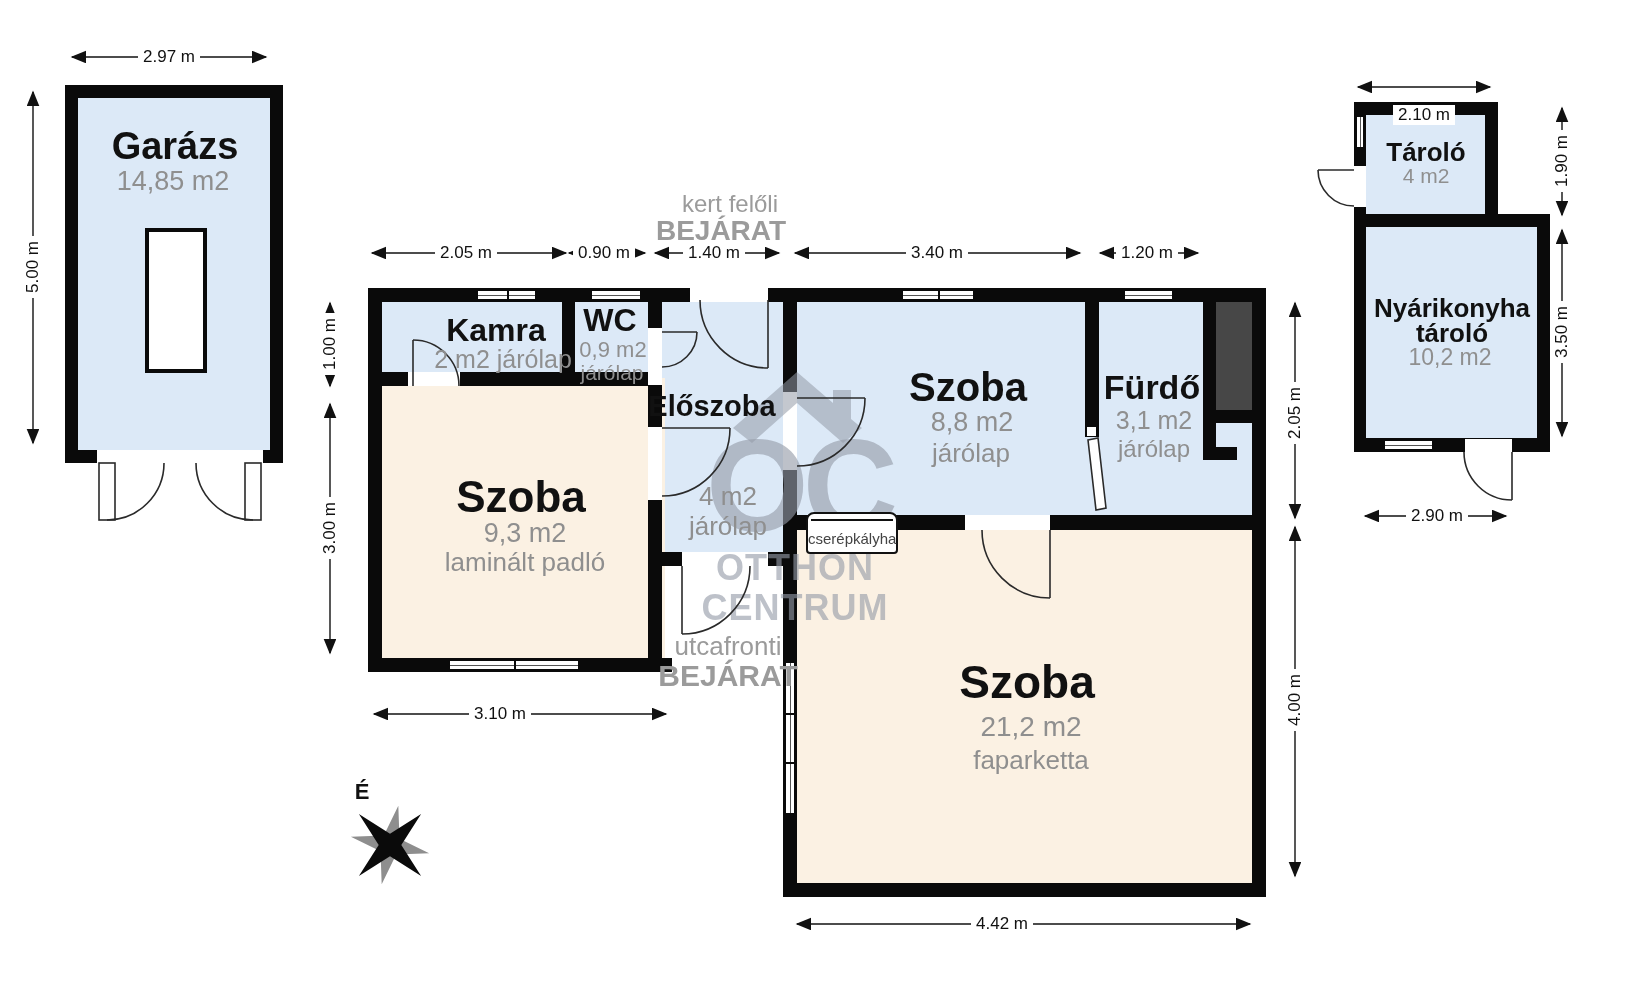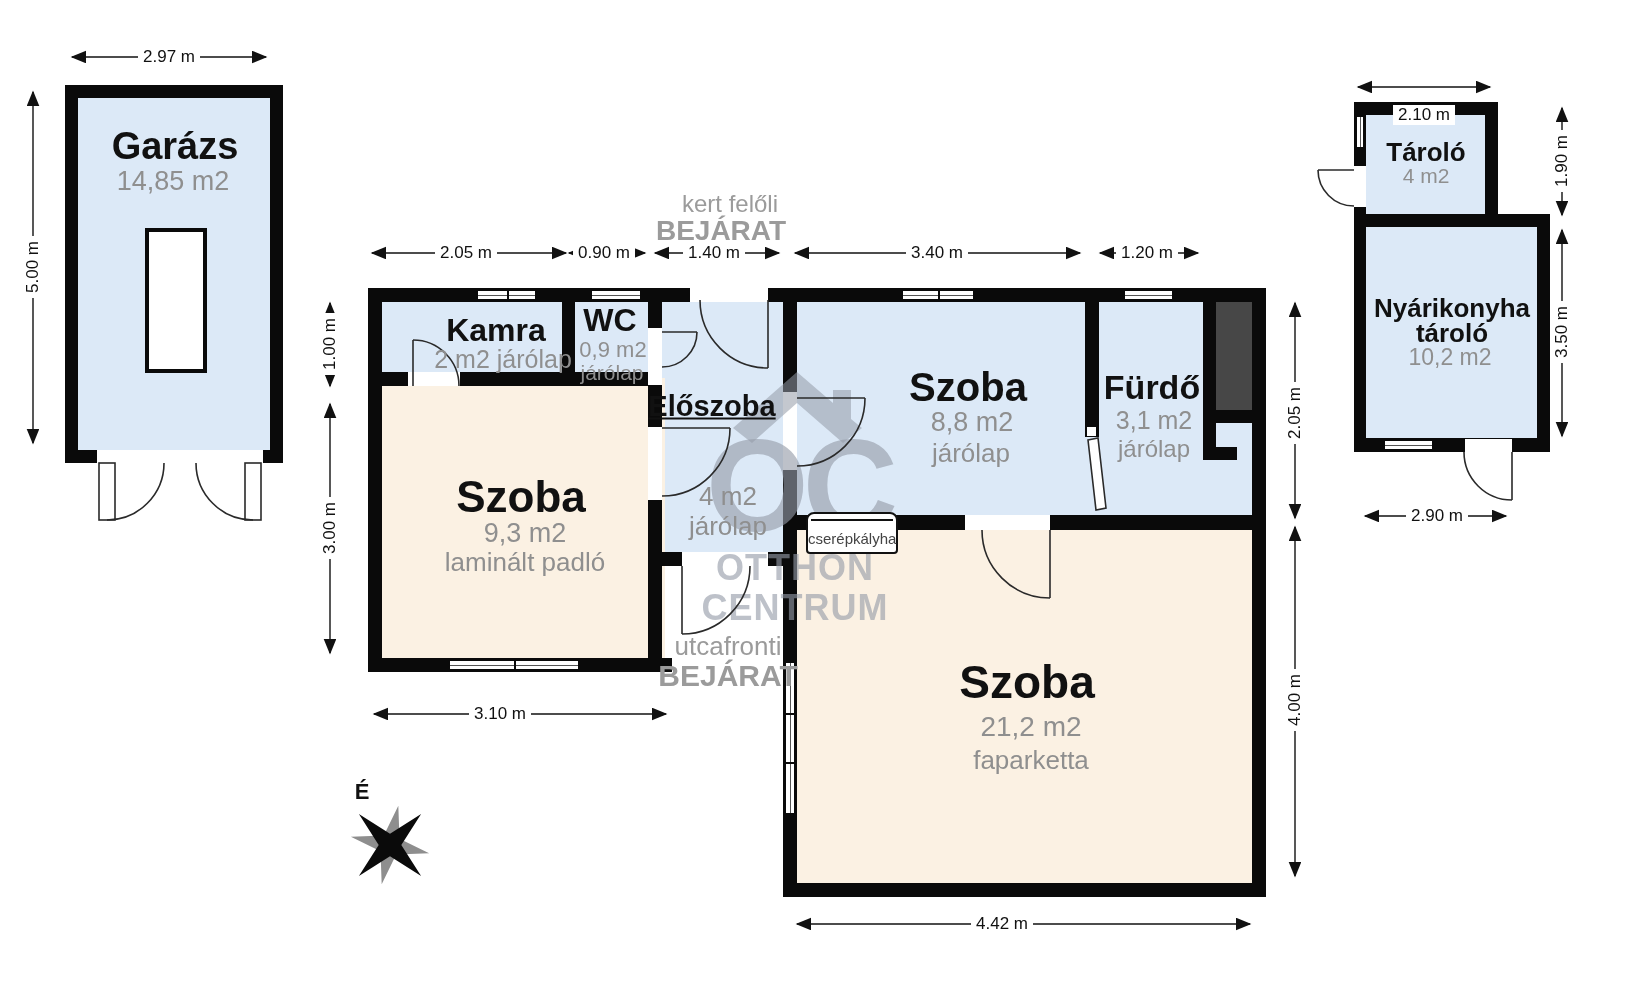--- a/index.html
+++ b/index.html
@@ -202,21 +202,21 @@
   <div class="lbl" style="left:175px;top:146px;font-size:38px;font-weight:bold;">Garázs</div>
   <div class="lbl sub" style="left:173px;top:181px;font-size:27px;">14,85 m2</div>
 
   <div class="lbl" style="left:496px;top:330px;font-size:32px;font-weight:bold;">Kamra</div>
   <div class="lbl sub" style="left:503px;top:359px;font-size:25px;">2 m2 járólap</div>
 
   <div class="lbl" style="left:610px;top:320px;font-size:32px;font-weight:bold;">WC</div>
   <div class="lbl sub" style="left:613px;top:350px;font-size:22px;">0,9 m2</div>
   <div class="lbl sub" style="left:612px;top:373px;font-size:21px;">járólap</div>
 
-  <div class="lbl" style="left:712px;top:406px;font-size:29px;font-weight:bold;text-decoration:underline;">Előszoba</div>
+  <div class="lbl" style="left:712px;top:406px;font-size:29px;font-weight:bold;">Előszoba</div>
   <div class="lbl sub" style="left:728px;top:496px;font-size:26px;">4 m2</div>
   <div class="lbl sub" style="left:728px;top:526px;font-size:26px;">járólap</div>
 
   <div class="lbl" style="left:968px;top:387px;font-size:40px;font-weight:bold;">Szoba</div>
   <div class="lbl sub" style="left:972px;top:422px;font-size:27px;">8,8 m2</div>
   <div class="lbl sub" style="left:971px;top:453px;font-size:26px;">járólap</div>
 
   <div class="lbl" style="left:1152px;top:387px;font-size:34px;font-weight:bold;">Fürdő</div>
   <div class="lbl sub" style="left:1154px;top:420px;font-size:25px;">3,1 m2</div>
   <div class="lbl sub" style="left:1154px;top:449px;font-size:24px;">járólap</div>

